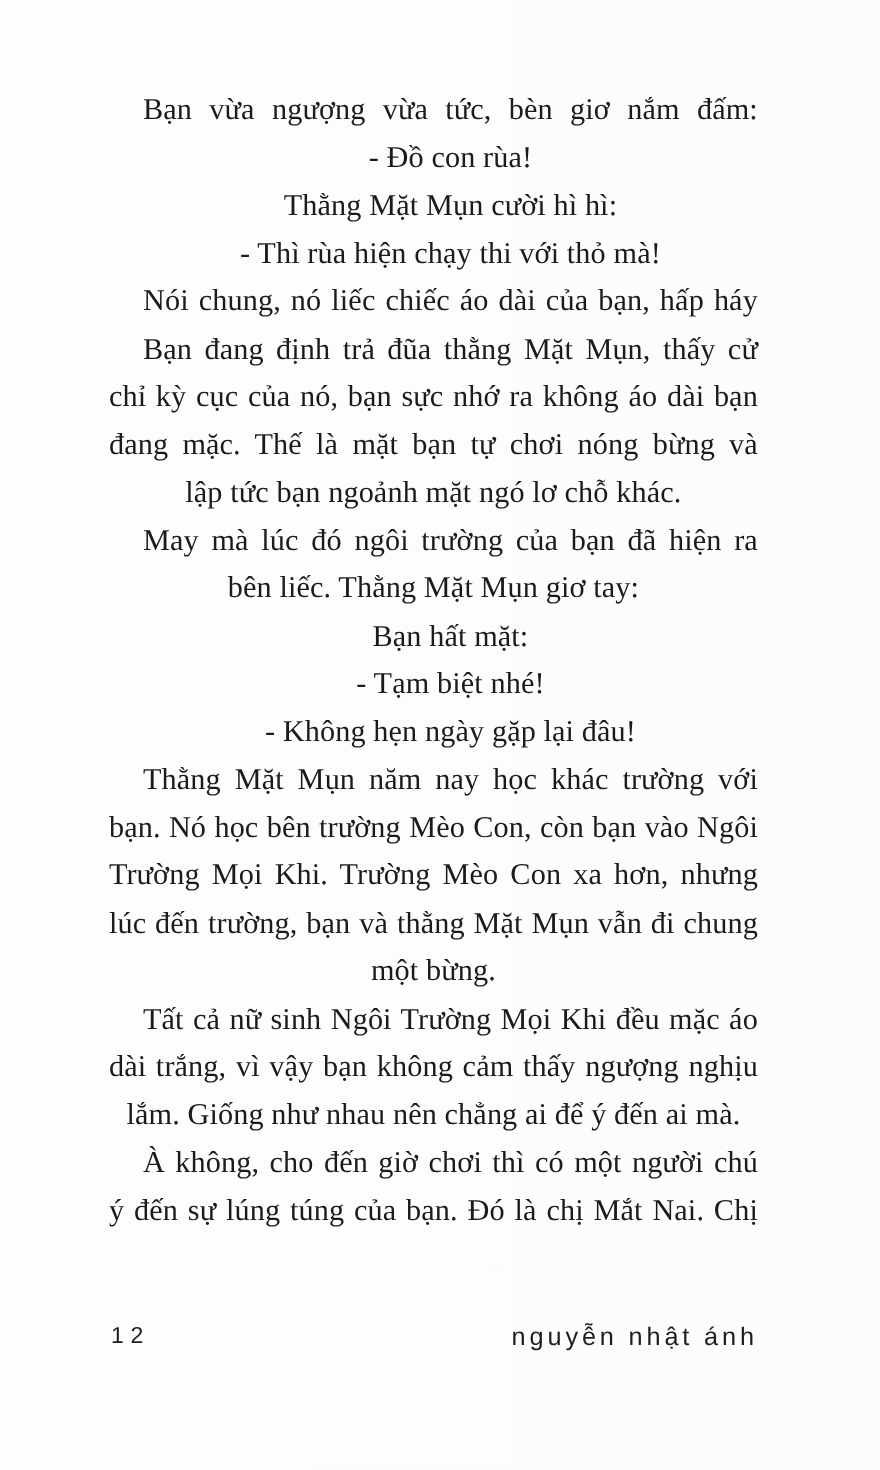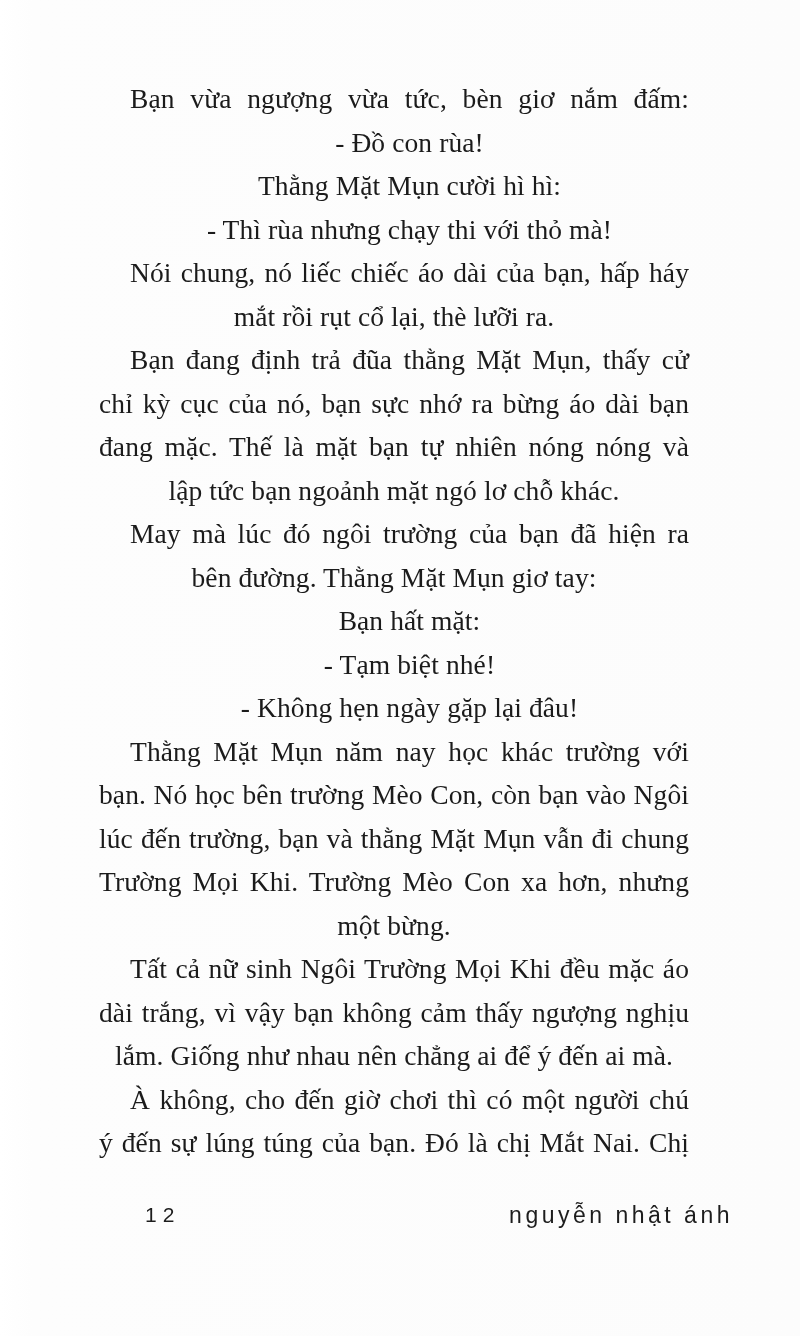--- a/index.html
+++ b/index.html
@@ -43,21 +43,20 @@
   .line.indent {
     text-indent: 31px;
   }
   .footer {
     position: absolute;
     left: 99px;
     top: 1202px;
     width: 590px;
     color: #1d1d1d;
     font-family: "Liberation Sans", "DejaVu Sans", sans-serif;
-    margin-left: 44px;
   }
   .page-number {
     position: absolute;
     left: 2px;
     top: 1px;
     font-size: 21px;
     letter-spacing: 6px;
   }
   .author {
     text-align: right;
@@ -73,50 +72,49 @@
       <div class="paragraph">
         <div class="line indent just">Bạn vừa ngượng vừa tức, bèn giơ nắm đấm:</div>
       </div>
       <div class="paragraph">
         <div class="line indent">- Đồ con rùa!</div>
       </div>
       <div class="paragraph">
         <div class="line indent">Thằng Mặt Mụn cười hì hì:</div>
       </div>
       <div class="paragraph">
-        <div class="line indent">- Thì rùa nhưng chạy thi với thỏ mà!</div>
+        <div class="line indent">- Thì rùa hiện chạy thi với thỏ mà!</div>
       </div>
       <div class="paragraph">
         <div class="line indent just">Nói chung, nó liếc chiếc áo dài của bạn, hấp háy</div>
-        <div class="line">mắt rồi rụt cổ lại, thè lưỡi ra.</div>
       </div>
       <div class="paragraph">
         <div class="line indent just">Bạn đang định trả đũa thằng Mặt Mụn, thấy cử</div>
-        <div class="line just">chỉ kỳ cục của nó, bạn sực nhớ ra bừng áo dài bạn</div>
-        <div class="line just">đang mặc. Thế là mặt bạn tự nhiên nóng nóng và</div>
+        <div class="line just">chỉ kỳ cục của nó, bạn sực nhớ ra không áo dài bạn</div>
+        <div class="line just">đang mặc. Thế là mặt bạn tự chơi nóng bừng và</div>
         <div class="line">lập tức bạn ngoảnh mặt ngó lơ chỗ khác.</div>
       </div>
       <div class="paragraph">
         <div class="line indent just">May mà lúc đó ngôi trường của bạn đã hiện ra</div>
-        <div class="line">bên đường. Thằng Mặt Mụn giơ tay:</div>
+        <div class="line">bên liếc. Thằng Mặt Mụn giơ tay:</div>
       </div>
       <div class="paragraph">
         <div class="line indent">Bạn hất mặt:</div>
       </div>
       <div class="paragraph">
         <div class="line indent">- Tạm biệt nhé!</div>
       </div>
       <div class="paragraph">
         <div class="line indent">- Không hẹn ngày gặp lại đâu!</div>
       </div>
       <div class="paragraph">
         <div class="line indent just">Thằng Mặt Mụn năm nay học khác trường với</div>
         <div class="line just">bạn. Nó học bên trường Mèo Con, còn bạn vào Ngôi</div>
+        <div class="line just">Trường Mọi Khi. Trường Mèo Con xa hơn, nhưng</div>
         <div class="line just">lúc đến trường, bạn và thằng Mặt Mụn vẫn đi chung</div>
-        <div class="line just">Trường Mọi Khi. Trường Mèo Con xa hơn, nhưng</div>
         <div class="line">một bừng.</div>
       </div>
       <div class="paragraph">
         <div class="line indent just">Tất cả nữ sinh Ngôi Trường Mọi Khi đều mặc áo</div>
         <div class="line just">dài trắng, vì vậy bạn không cảm thấy ngượng nghịu</div>
         <div class="line">lắm. Giống như nhau nên chẳng ai để ý đến ai mà.</div>
       </div>
       <div class="paragraph">
         <div class="line indent just">À không, cho đến giờ chơi thì có một người chú</div>
         <div class="line just">ý đến sự lúng túng của bạn. Đó là chị Mắt Nai. Chị</div>

